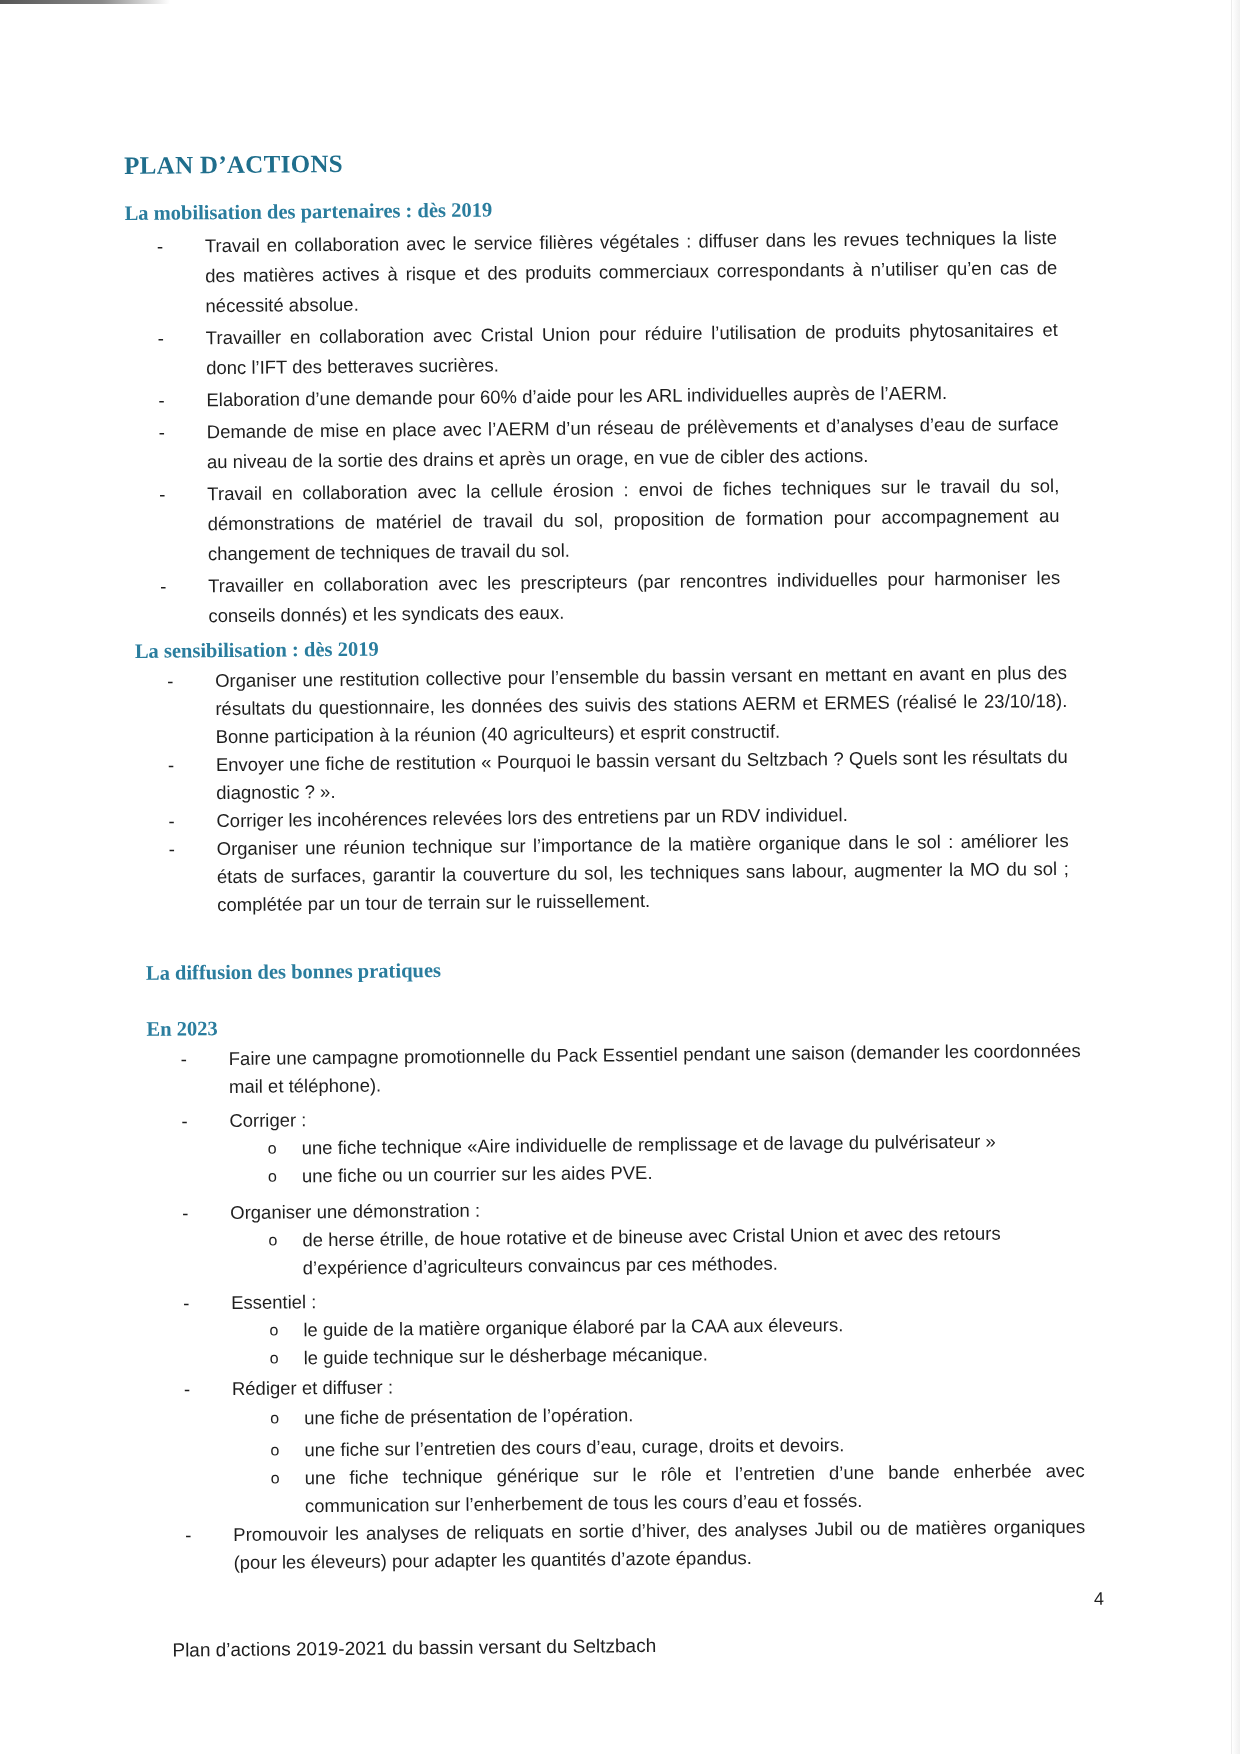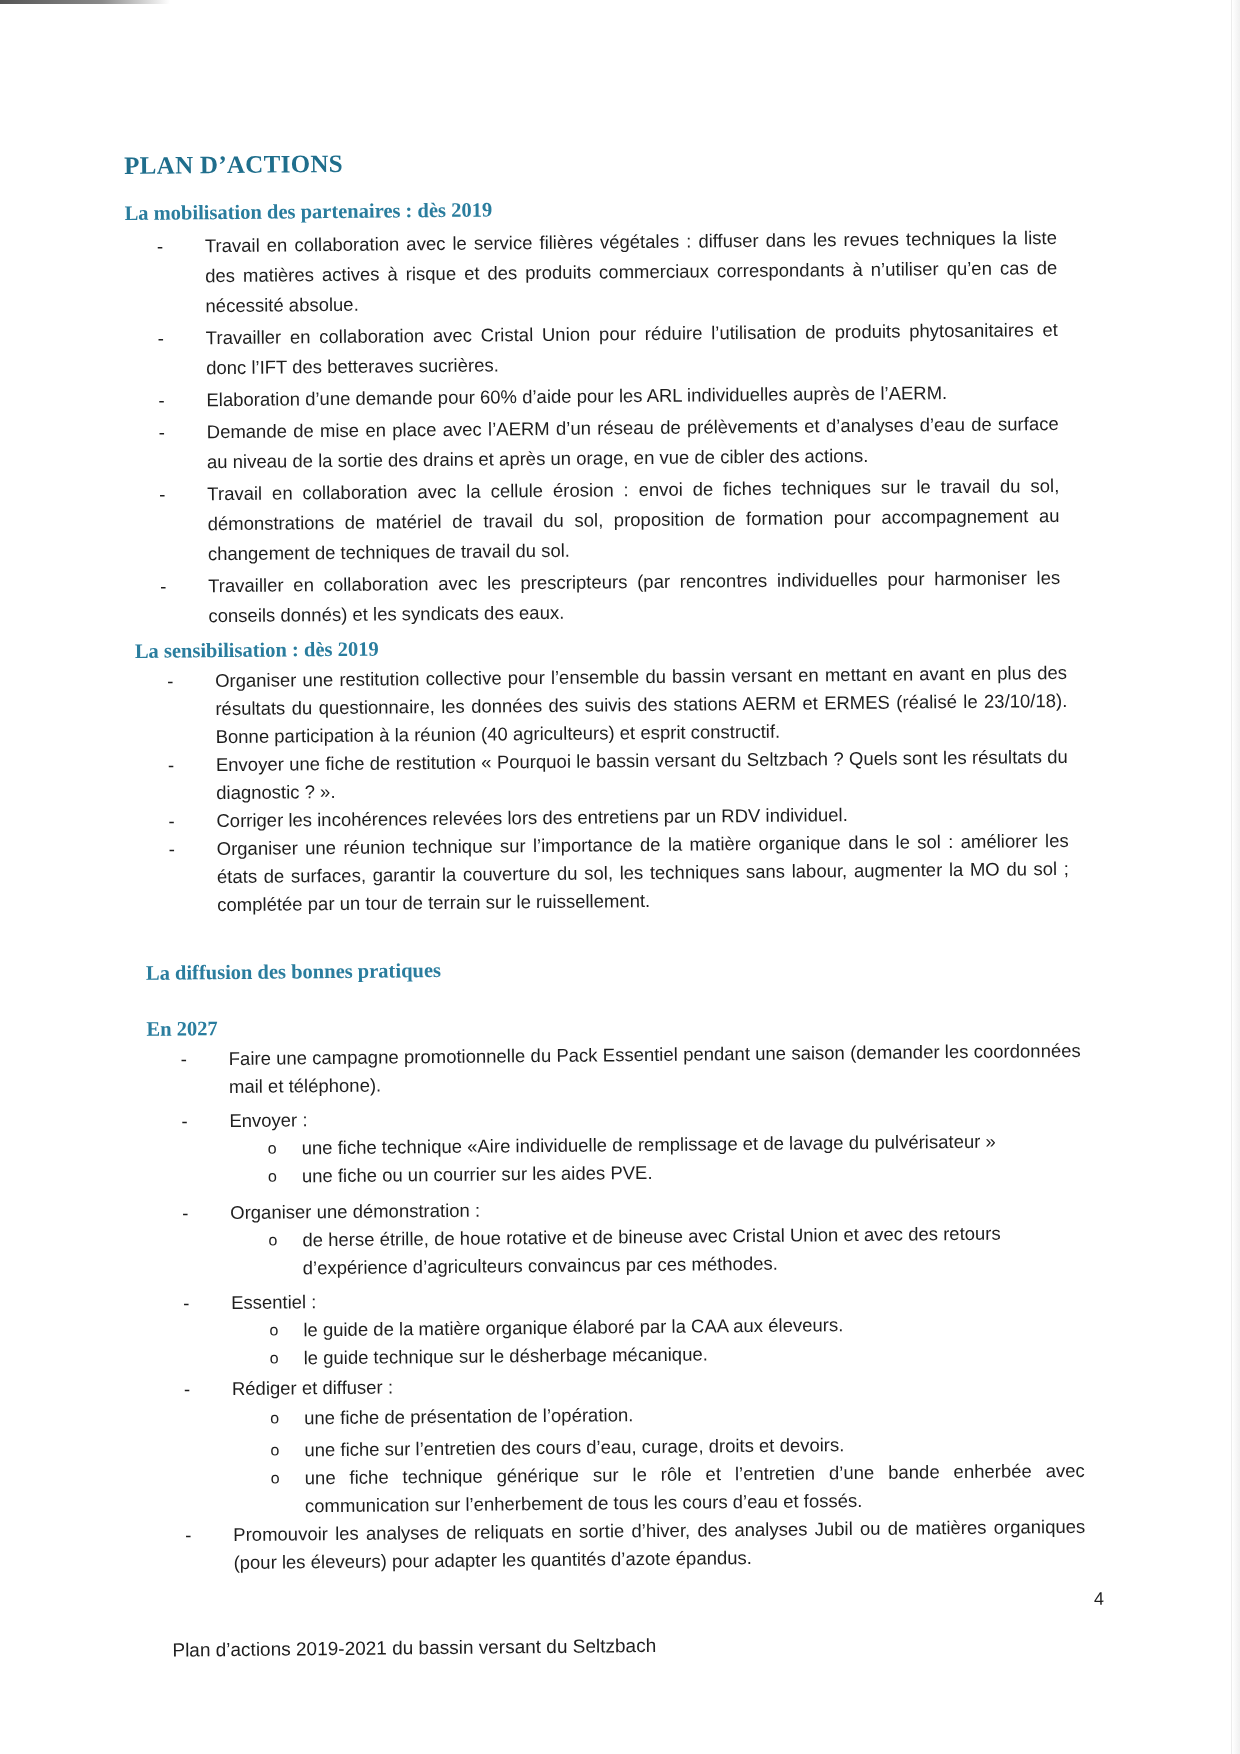--- a/index.html
+++ b/index.html
@@ -126,25 +126,25 @@
   <h2 class="section-heading" style="left:130px; top:640px;">La sensibilisation : dès 2019</h2>
   <ul class="list" style="left:162px; top:668px; width:900px; line-height:28px;">
     <li class="item justify"><span class="dash">-</span><span>Organiser une restitution collective pour l’ensemble du bassin versant en mettant en avant en plus des résultats du questionnaire, les données des suivis des stations AERM et ERMES (réalisé le 23/10/18). Bonne participation à la réunion (40 agriculteurs) et esprit constructif.</span></li>
     <li class="item justify"><span class="dash">-</span><span>Envoyer une fiche de restitution « Pourquoi le bassin versant du Seltzbach ? Quels sont les résultats du diagnostic ? ».</span></li>
     <li class="item justify"><span class="dash">-</span><span>Corriger les incohérences relevées lors des entretiens par un RDV individuel.</span></li>
     <li class="item justify"><span class="dash">-</span><span>Organiser une réunion technique sur l’importance de la matière organique dans le sol : améliorer les états de surfaces, garantir la couverture du sol, les techniques sans labour, augmenter la MO du sol ; complétée par un tour de terrain sur le ruissellement.</span></li>
   </ul>
 
   <h2 class="section-heading" style="left:138px; top:962px;">La diffusion des bonnes pratiques</h2>
 
-  <h2 class="section-heading" style="left:138px; top:1018px;">En 2027</h2>
+  <h2 class="section-heading" style="left:138px; top:1018px;">En 2023</h2>
   <ul class="list" style="left:172px; top:1046px; width:900px; line-height:28px;">
     <li class="item justify"><span class="dash">-</span><span>Faire une campagne promotionnelle du Pack Essentiel pendant une saison (demander les coordonnées mail et téléphone).</span></li>
 
-    <li class="item" style="margin-top:6px;"><span class="dash">-</span><span>Envoyer :</span>
+    <li class="item" style="margin-top:6px;"><span class="dash">-</span><span>Corriger :</span>
       <ul class="sublist">
         <li class="subitem"><span class="circle">o</span><span>une fiche technique «Aire individuelle de remplissage et de lavage du pulvérisateur »</span></li>
         <li class="subitem"><span class="circle">o</span><span>une fiche ou un courrier sur les aides PVE.</span></li>
       </ul>
     </li>
 
     <li class="item" style="margin-top:8px;"><span class="dash">-</span><span>Organiser une démonstration :</span>
       <ul class="sublist">
         <li class="subitem"><span class="circle">o</span><span>de herse étrille, de houe rotative et de bineuse avec Cristal Union et avec des retours d’expérience d’agriculteurs convaincus par ces méthodes.</span></li>
       </ul>

